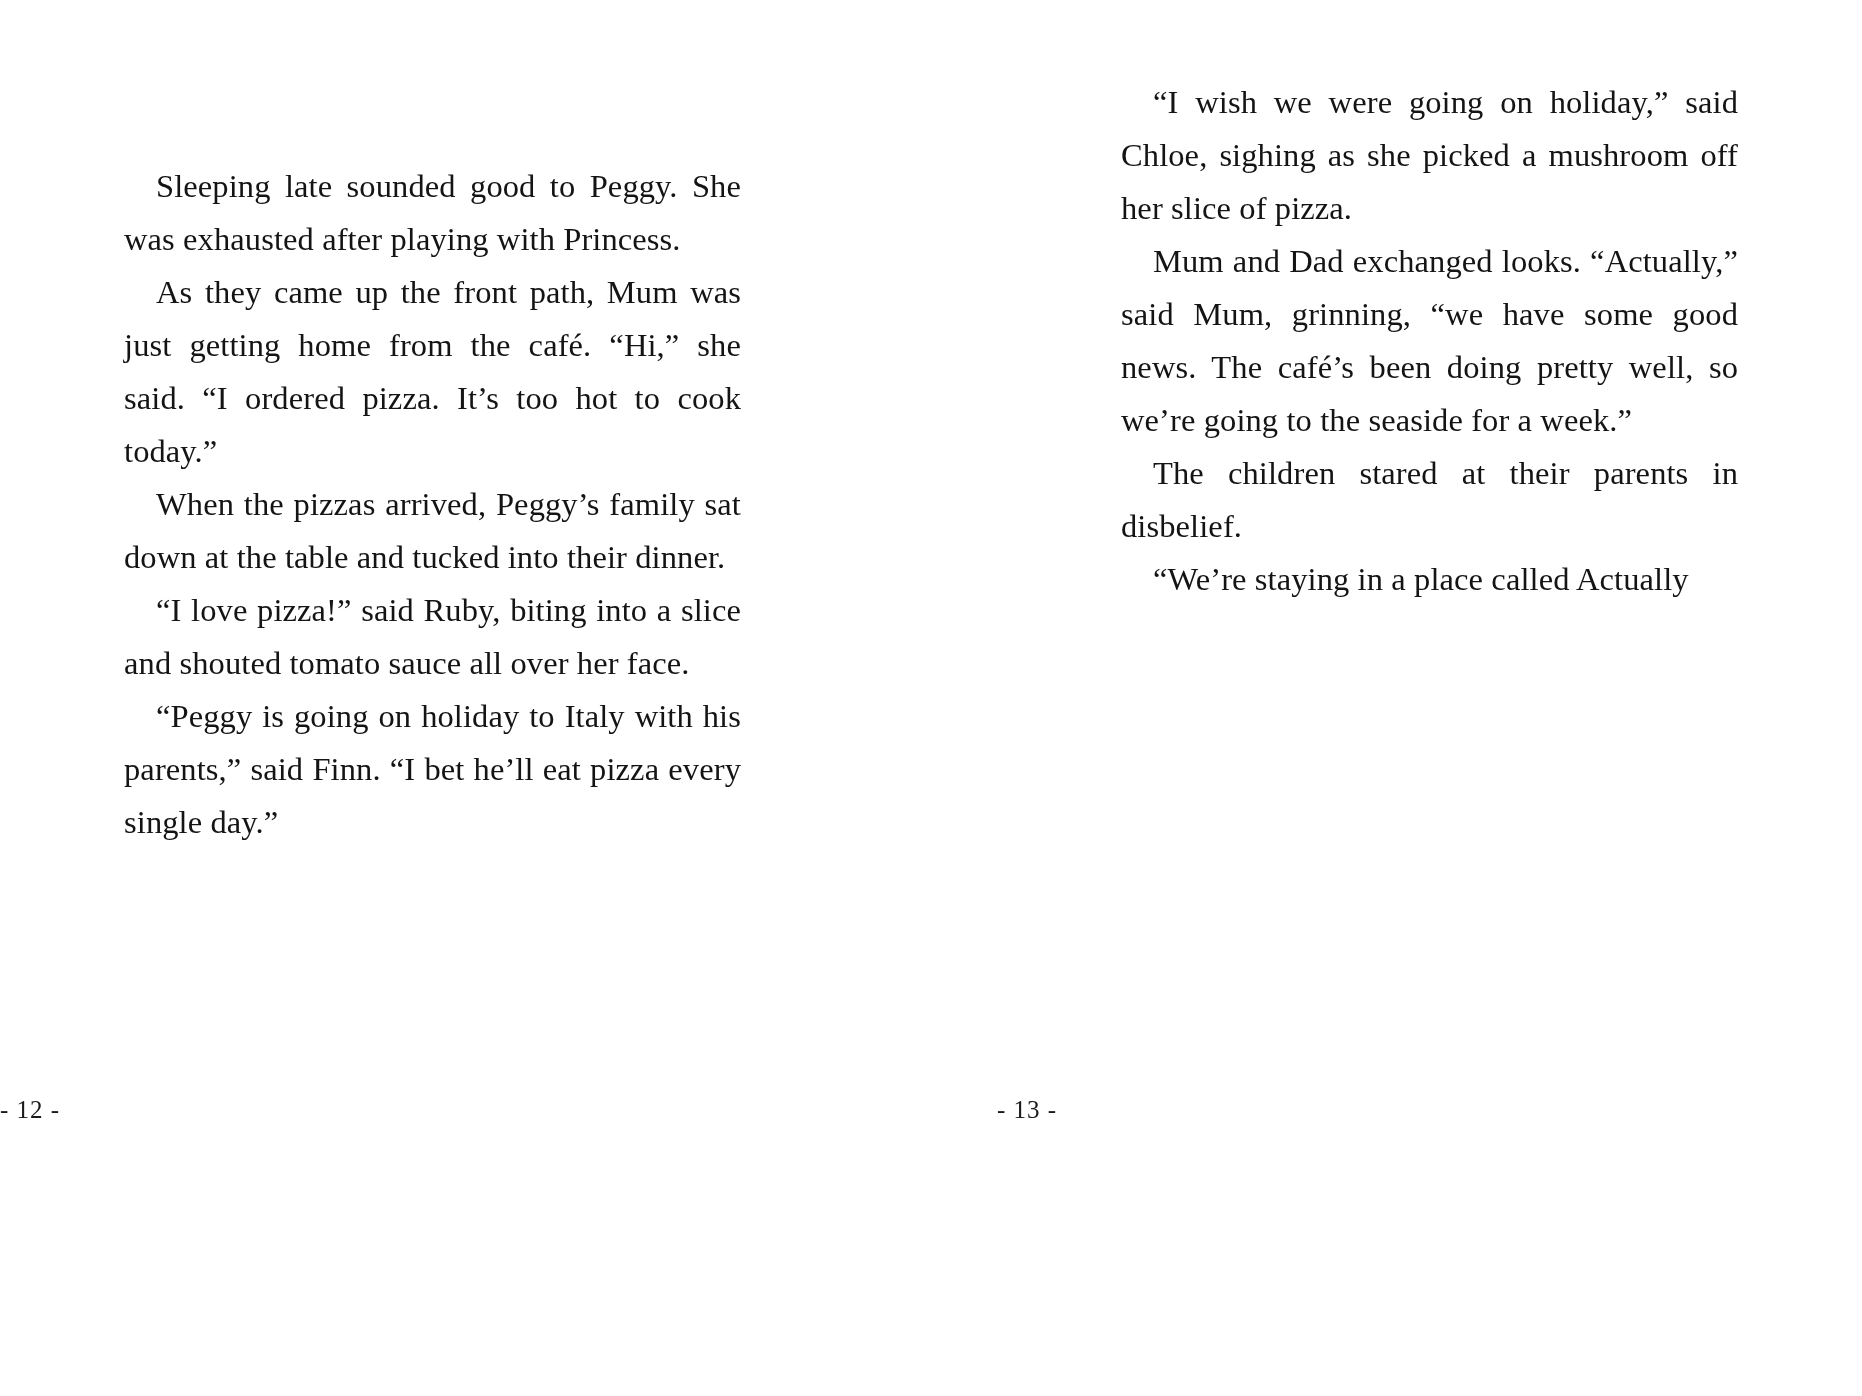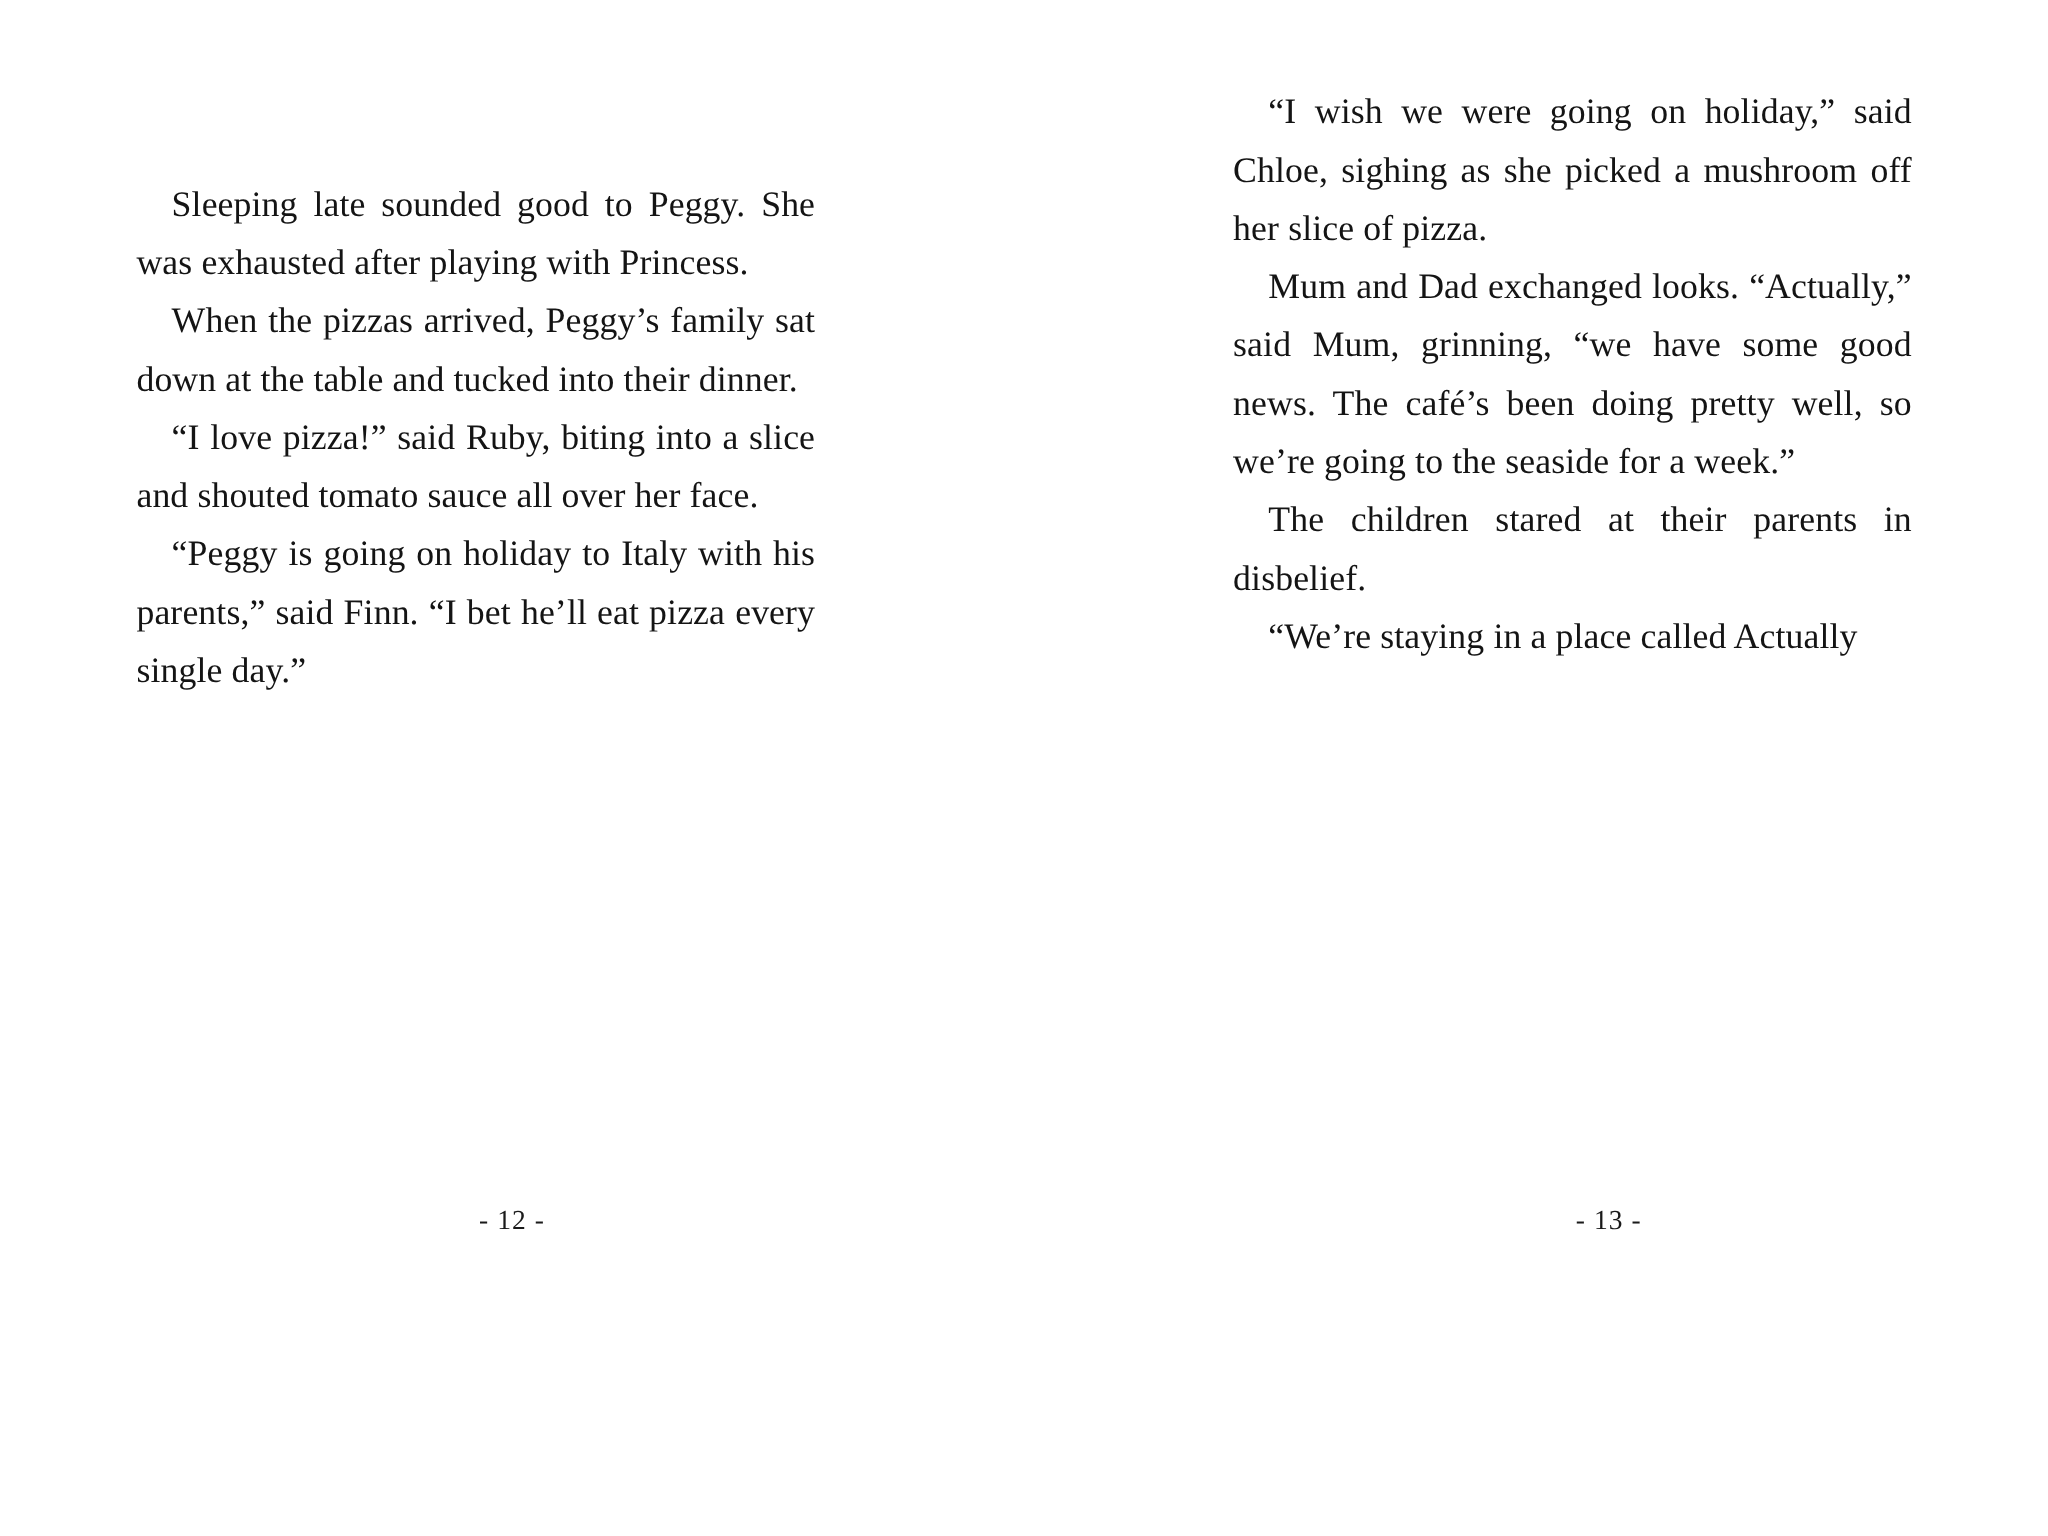--- a/index.html
+++ b/index.html
@@ -43,36 +43,37 @@
     text-indent: 32px;
   }
   .body-text p:first-child {
     text-indent: 32px;
   }
   .page-number {
     position: absolute;
     bottom: 272px;
     width: 100%;
     left: 0;
-    text-align: center;
+    text-align: left;
     font-size: 25px;
     letter-spacing: 1px;
     color: #1a1a1a;
   }
   .page-left .page-number  { padding-right: 66px; }
   .page-right .page-number { padding-left: 66px; }
 </style>
 </head>
 <body>
 
 <div class="spread">
 
   <div class="page page-left">
     <div class="body-text">
       <p>Sleeping late sounded good to Peggy. She was exhausted after playing with Princess.</p>
+      <p>As they came up the front path, Mum was just getting home from the café. “Hi,” she said. “I ordered pizza. It’s too hot to cook today.”</p>
       <p>When the pizzas arrived, Peggy’s family sat down at the table and tucked into their dinner.</p>
       <p>“I love pizza!” said Ruby, biting into a slice and shouted tomato sauce all over her face.</p>
       <p>“Peggy is going on holiday to Italy with his parents,” said Finn. “I bet he’ll eat pizza every single day.”</p>
     </div>
     <div class="page-number">- 12 -</div>
   </div>
 
   <div class="page page-right">
     <div class="body-text">
       <p>“I wish we were going on holiday,” said Chloe, sighing as she picked a mushroom off her slice of pizza.</p>

